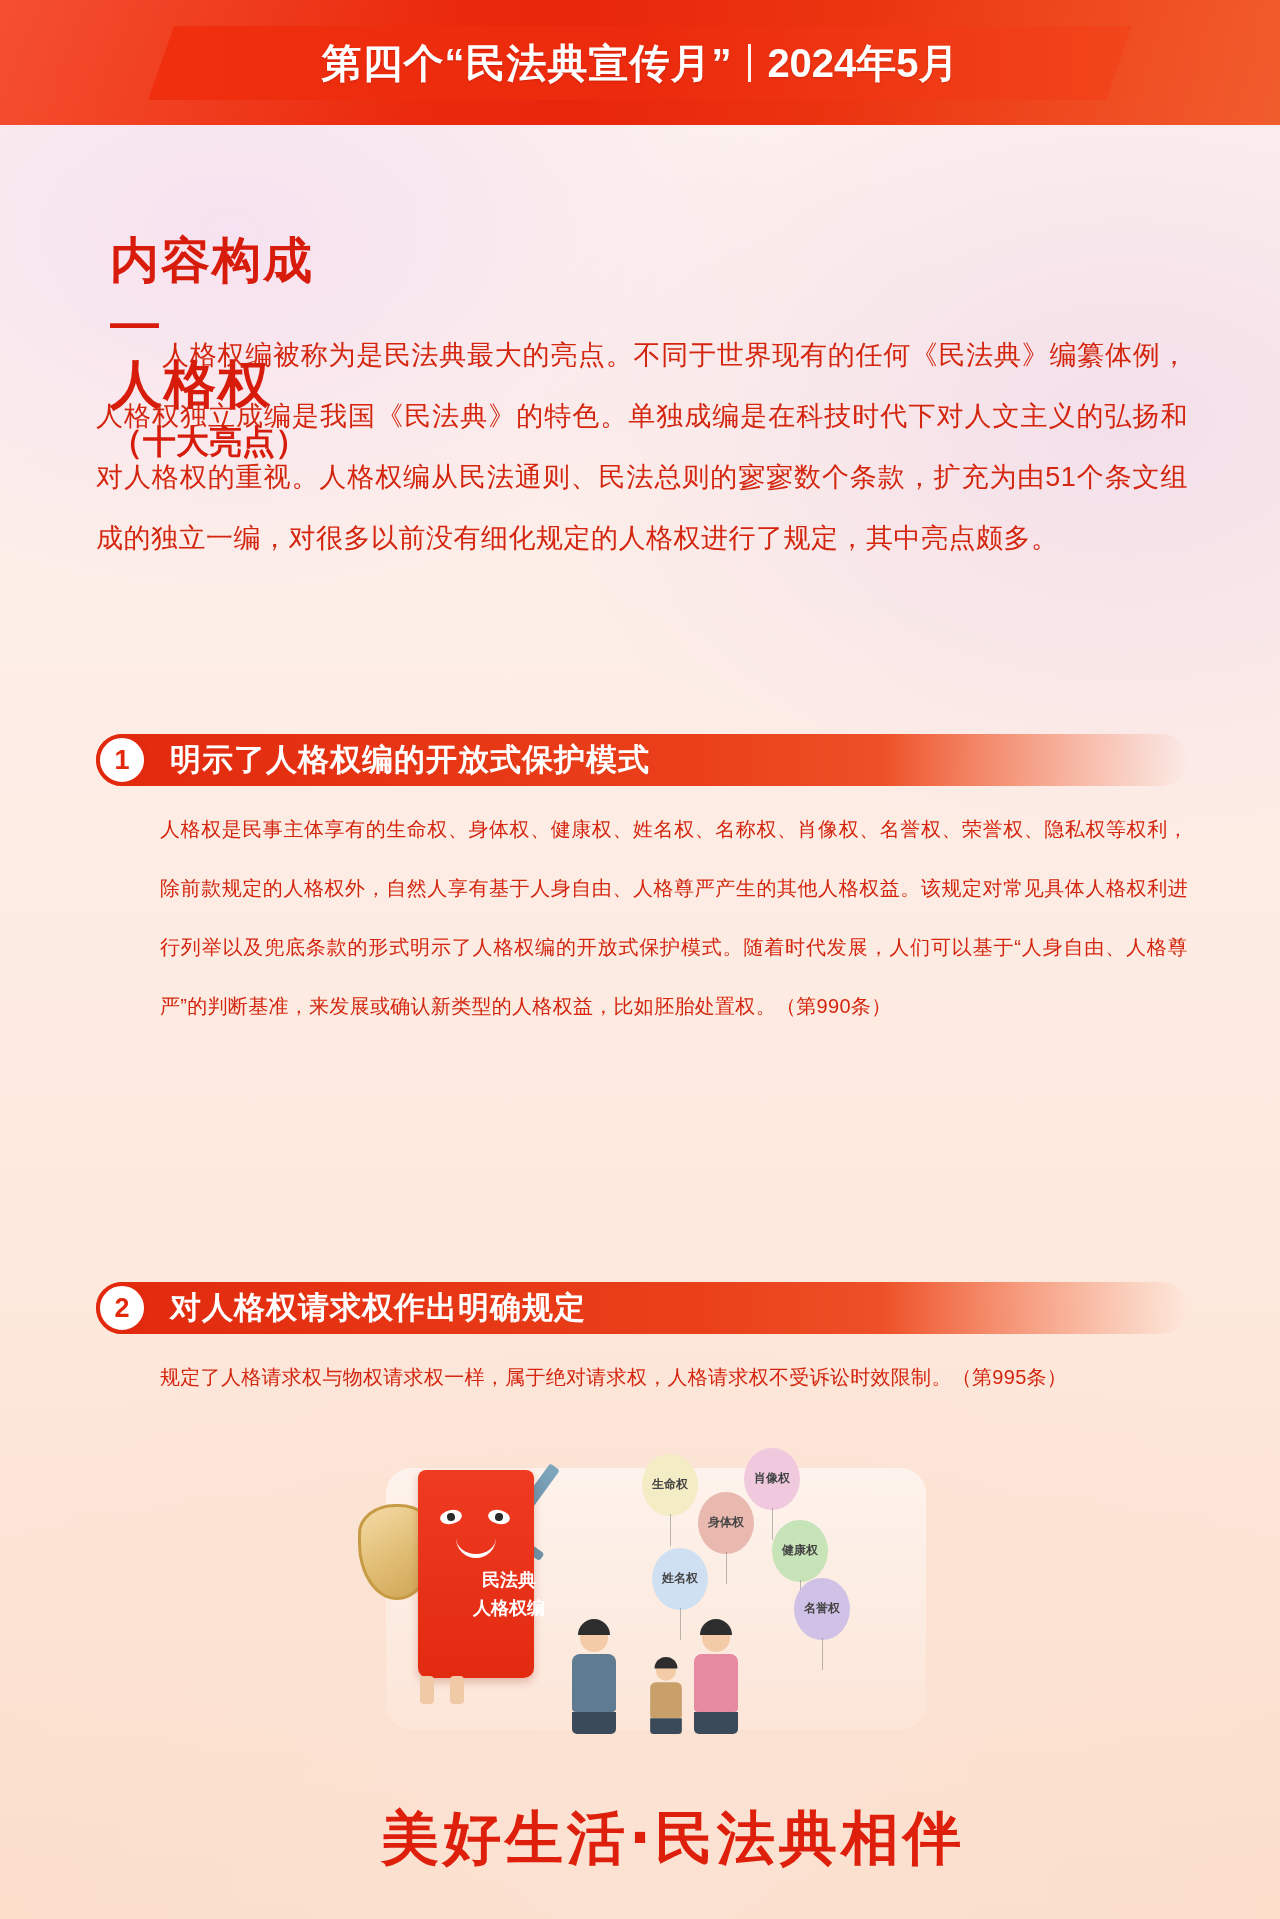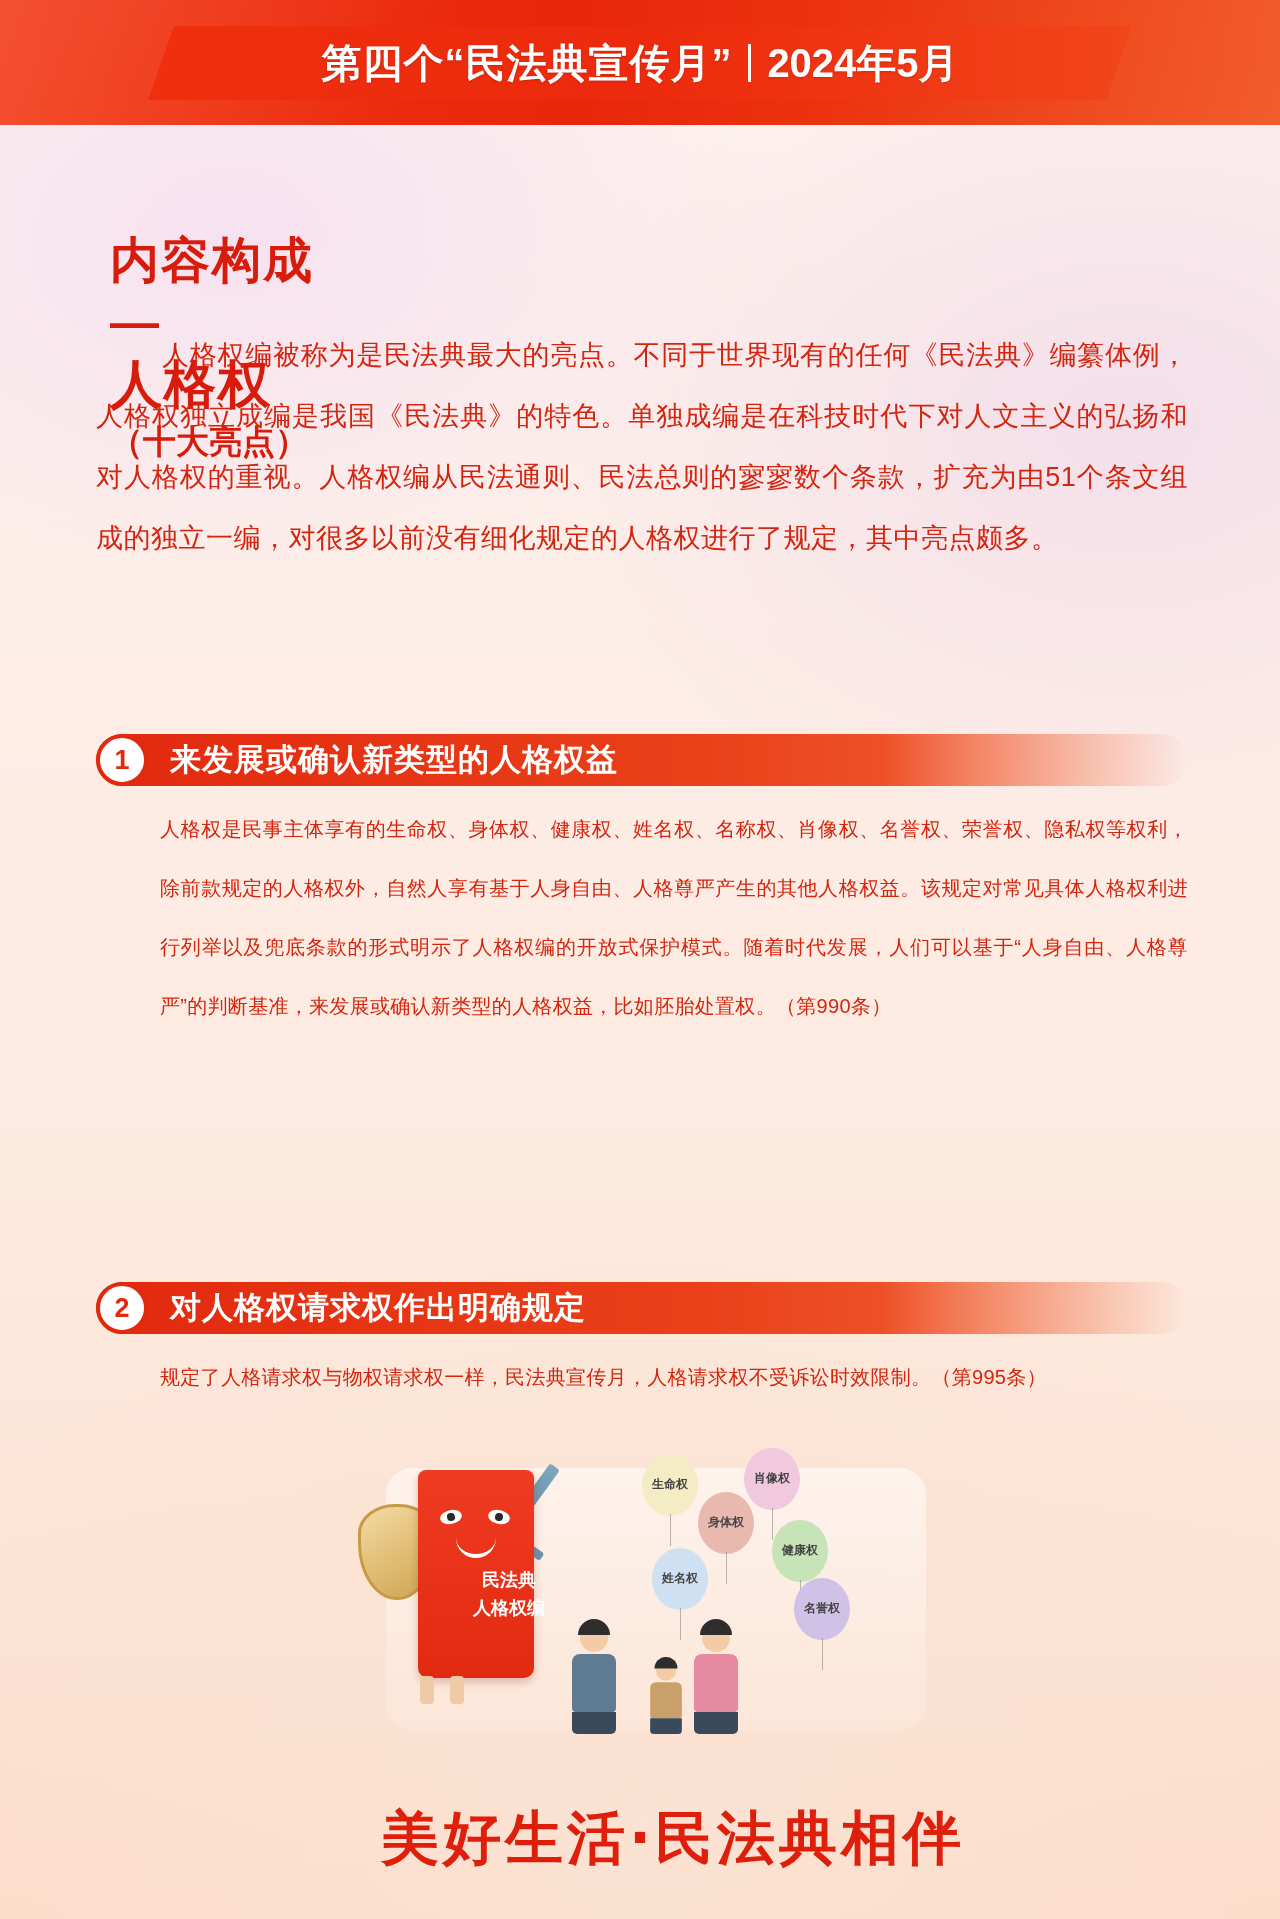--- a/index.html
+++ b/index.html
@@ -378,32 +378,32 @@
     <span class="head-key">人格权</span>
     <span class="head-sub">（十大亮点）</span>
   </div>
 
   <div class="intro">人格权编被称为是民法典最大的亮点。不同于世界现有的任何《民法典》编纂体例，人格权独立成编是我国《民法典》的特色。单独成编是在科技时代下对人文主义的弘扬和对人格权的重视。人格权编从民法通则、民法总则的寥寥数个条款，扩充为由51个条文组成的独立一编，对很多以前没有细化规定的人格权进行了规定，其中亮点颇多。</div>
 
   <div class="item" style="top:734px;">
     <div class="item-head">
       <div class="item-bar"></div>
       <div class="item-num">1</div>
-      <div class="item-title">来发展或确认新类型的人格权益</div>
+      <div class="item-title">明示了人格权编的开放式保护模式</div>
     </div>
     <div class="item-body">人格权是民事主体享有的生命权、身体权、健康权、姓名权、名称权、肖像权、名誉权、荣誉权、隐私权等权利，除前款规定的人格权外，自然人享有基于人身自由、人格尊严产生的其他人格权益。该规定对常见具体人格权利进行列举以及兜底条款的形式明示了人格权编的开放式保护模式。随着时代发展，人们可以基于“人身自由、人格尊严”的判断基准，来发展或确认新类型的人格权益，比如胚胎处置权。（第990条）</div>
   </div>
 
   <div class="item" style="top:1282px;">
     <div class="item-head">
       <div class="item-bar"></div>
       <div class="item-num">2</div>
       <div class="item-title">对人格权请求权作出明确规定</div>
     </div>
-    <div class="item-body">规定了人格请求权与物权请求权一样，民法典宣传月，人格请求权不受诉讼时效限制。（第995条）</div>
+    <div class="item-body">规定了人格请求权与物权请求权一样，属于绝对请求权，人格请求权不受诉讼时效限制。（第995条）</div>
   </div>
 
   <div class="illustration">
     <div class="ill-bg"></div>
 
     <div class="balloon" style="left:296px; top:6px; background:#f3ecc4;">生命权</div>
     <div class="balloon" style="left:398px; top:0px; background:#f0c9df;">肖像权</div>
     <div class="balloon" style="left:352px; top:44px; background:#e9b9b0;">身体权</div>
     <div class="balloon" style="left:426px; top:72px; background:#c7e3b8;">健康权</div>
     <div class="balloon" style="left:306px; top:100px; background:#cfe0f2;">姓名权</div>

